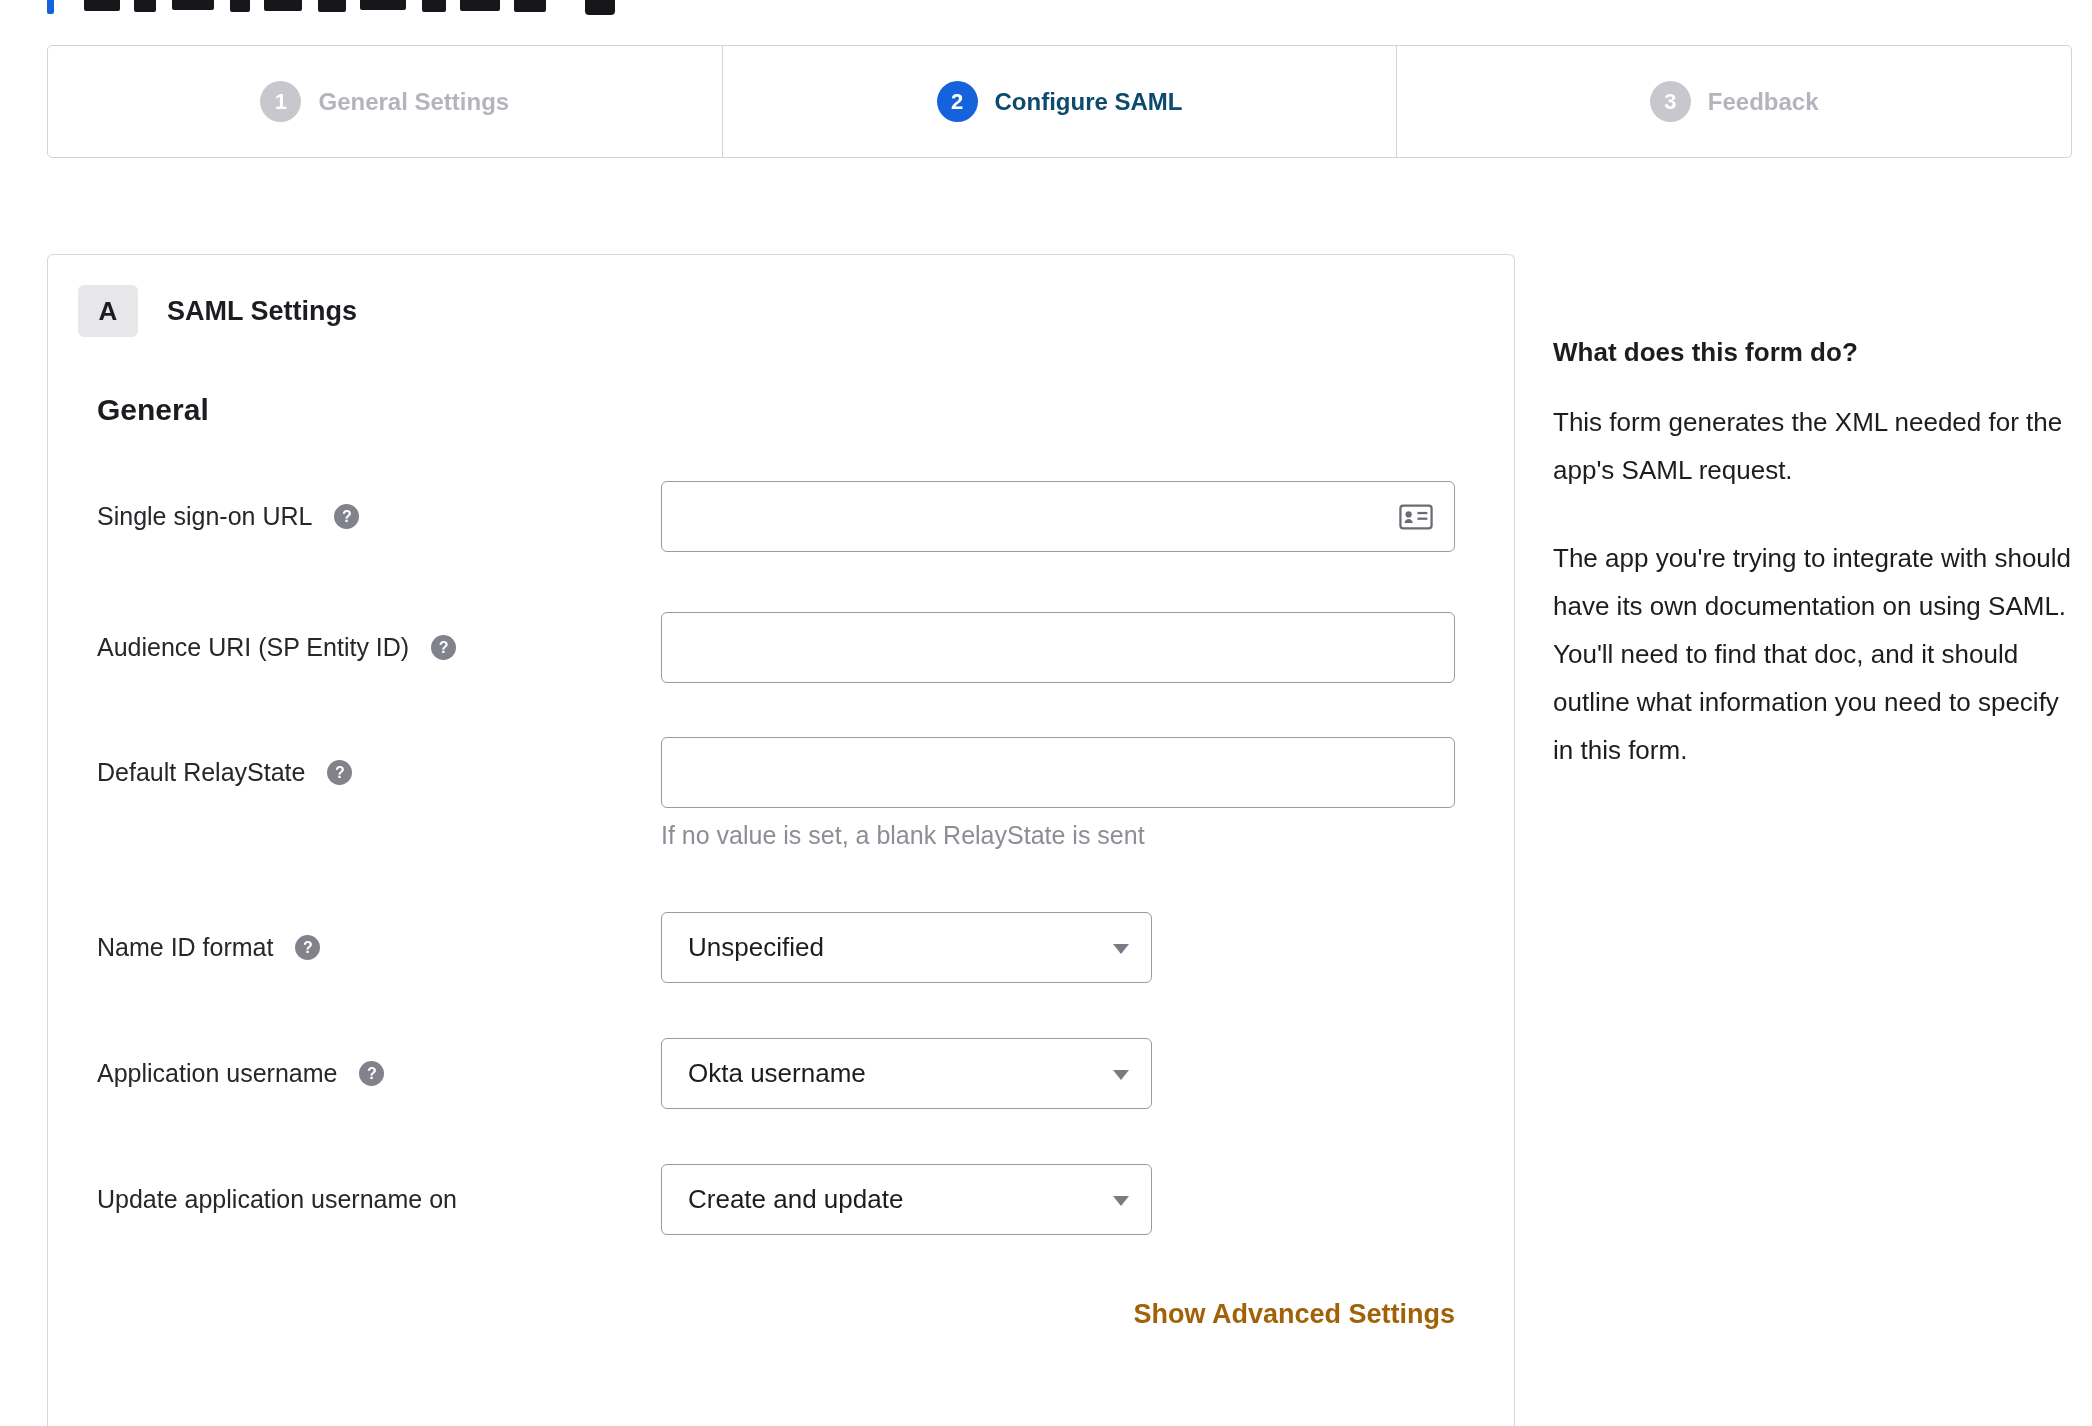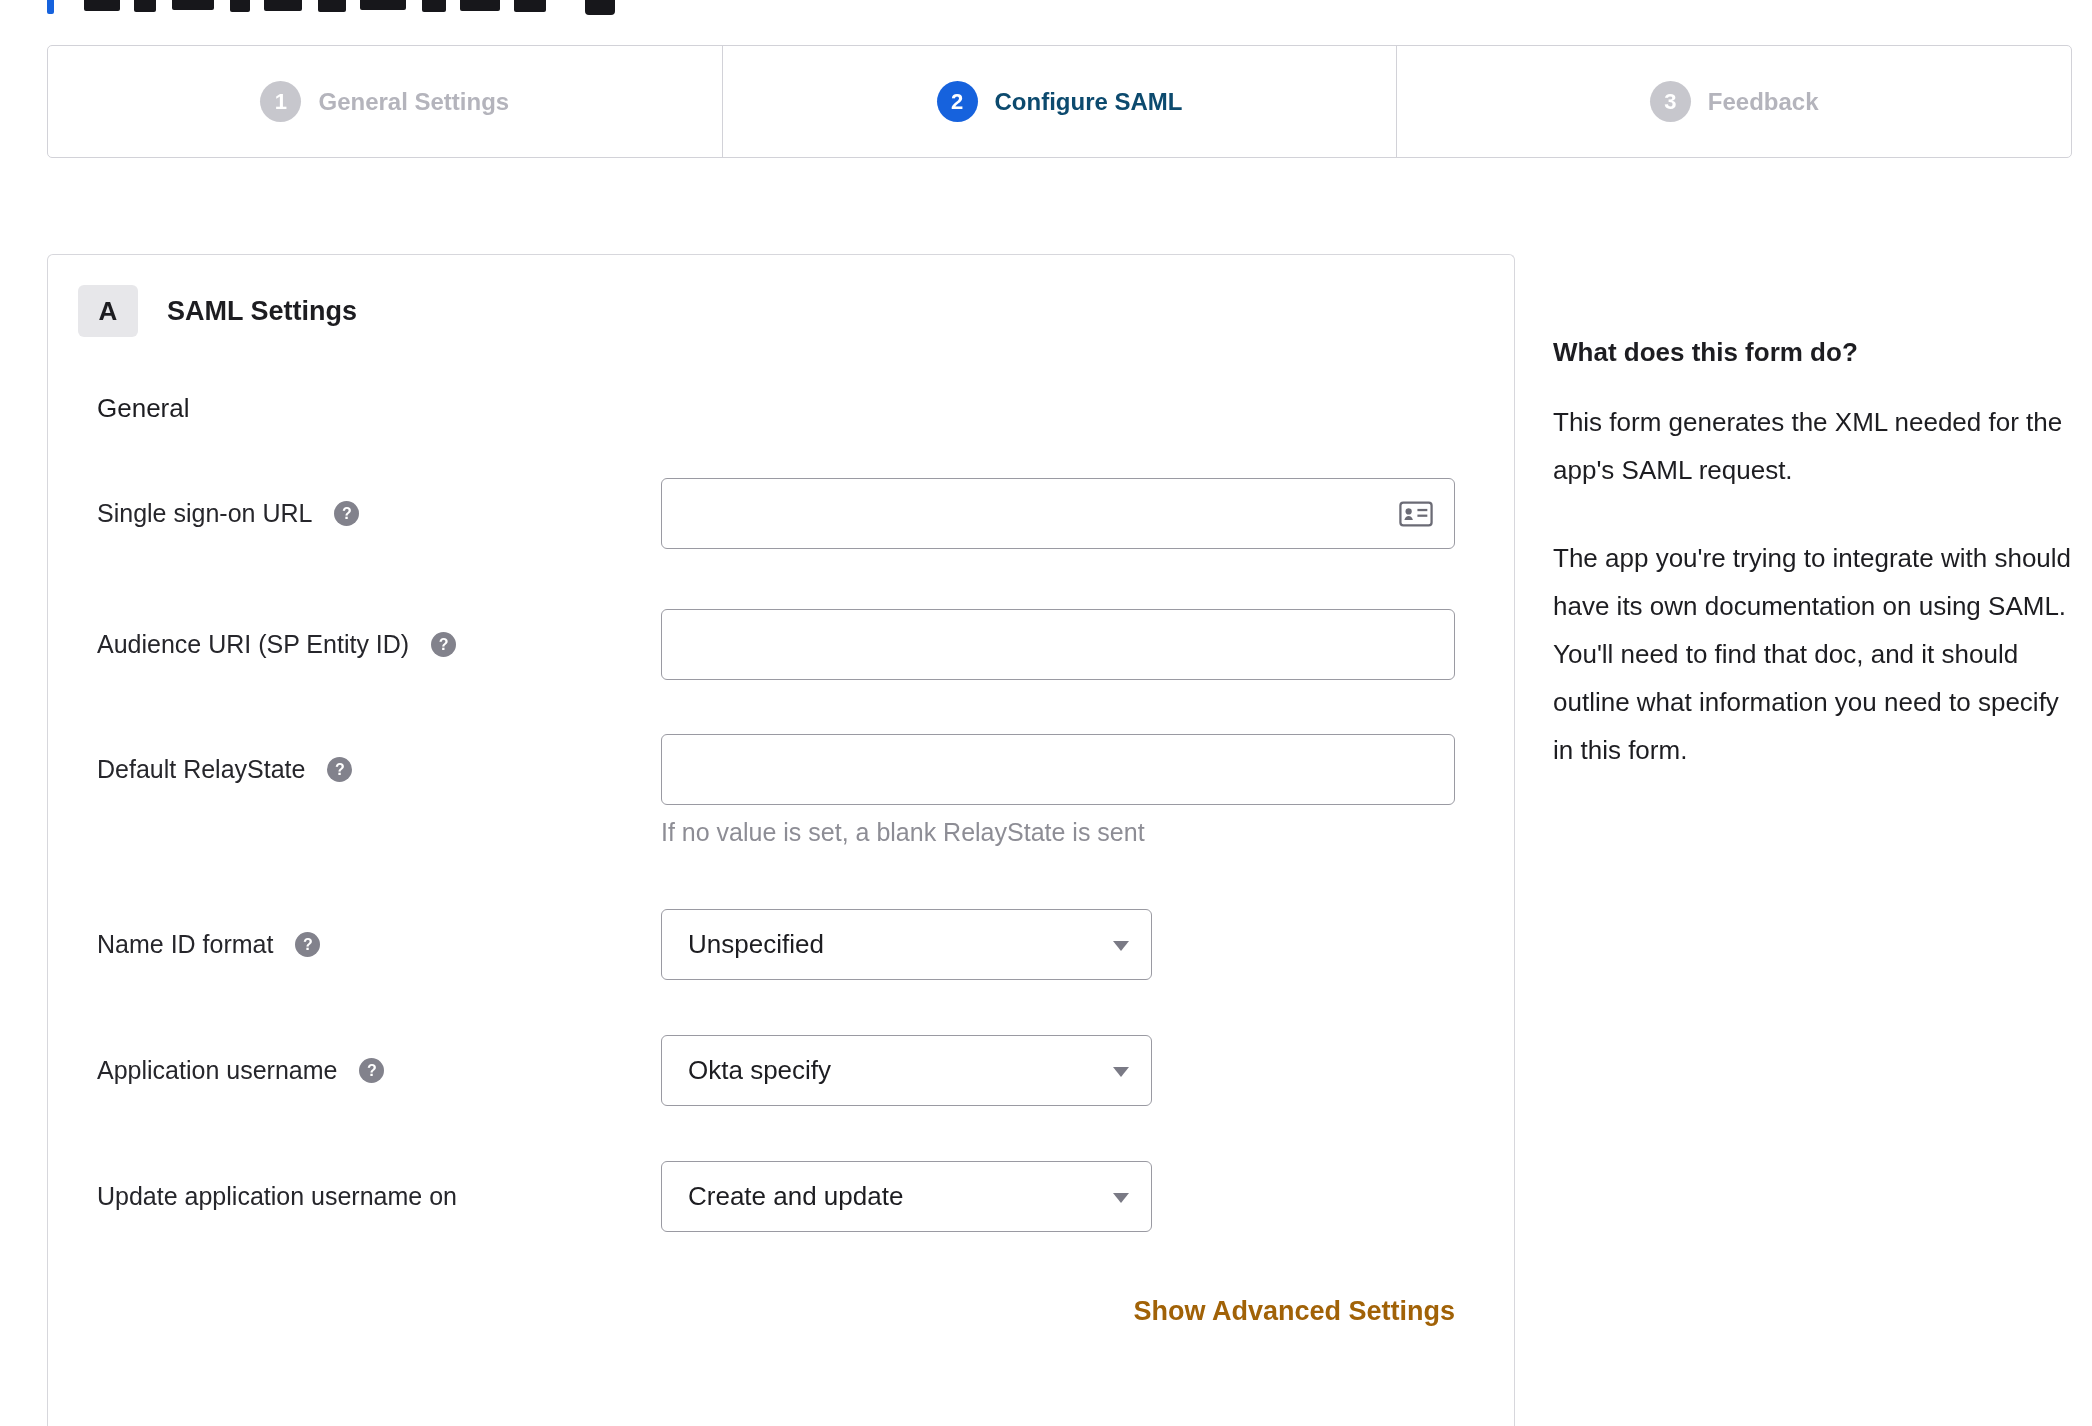--- a/index.html
+++ b/index.html
@@ -25,21 +25,21 @@
 
   
   .panel { position:absolute; left:47px; top:254px; width:1468px; height:1200px;
            background:#fff; border:1px solid #d7d7dc; border-bottom:none;
            border-radius:6px 6px 0 0; padding:30px 60px 0 49px; }
   .panel-head { display:flex; align-items:center; gap:29px; margin-left:-19px; margin-bottom:56px; }
   .section-badge { width:60px; height:52px; background:#e7e7ea; border-radius:6px;
                    display:flex; align-items:center; justify-content:center;
                    font-size:26px; font-weight:bold; color:#1d1d21; }
   .section-title { font-size:27px; font-weight:bold; }
-  .group-title { font-size:26px; font-weight:normal; margin-bottom:54px; }
+  .group-title { font-size:30px; font-weight:bold; margin-bottom:54px; }
 
   .frow { display:flex; align-items:flex-start; }
   .flabel { flex:none; width:564px; padding-top:21px; display:flex; align-items:center; gap:22px;
             font-size:25px; color:#26262b; }
   .help { flex:none; width:25px; height:25px; border-radius:50%; background:#82828c; color:#fff;
           font-size:16px; font-weight:bold; display:flex; align-items:center; justify-content:center;
           cursor:pointer; }
   .fcontrol { flex:none; }
 
   .text-input { width:794px; height:71px; border:1px solid #9a9aa2; border-radius:6px;
@@ -165,21 +165,21 @@
     </div>
   </div>
 
   <div class="frow" style="margin-bottom:55px">
     <div class="flabel">
       <span>Application username</span>
       <span class="help">?</span>
     </div>
     <div class="fcontrol">
       <div class="select">
-        <span>Okta specify</span>
+        <span>Okta username</span>
         <span class="caret"></span>
       </div>
     </div>
   </div>
 
   <div class="frow">
     <div class="flabel">
       <span>Update application username on</span>
     </div>
     <div class="fcontrol">

